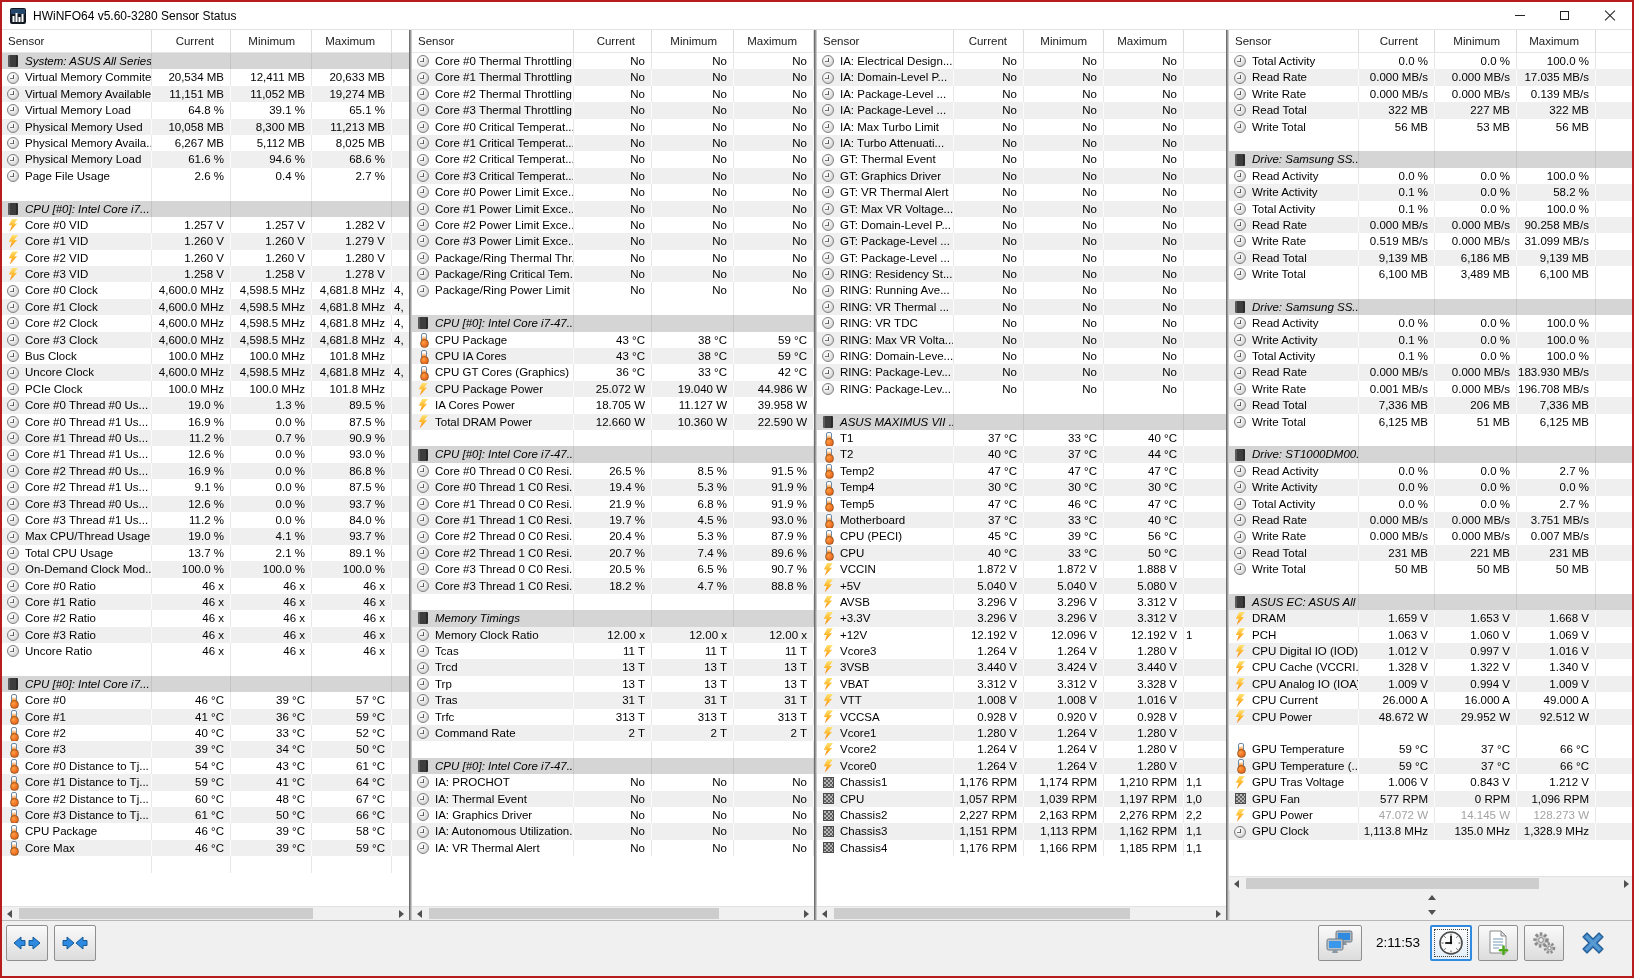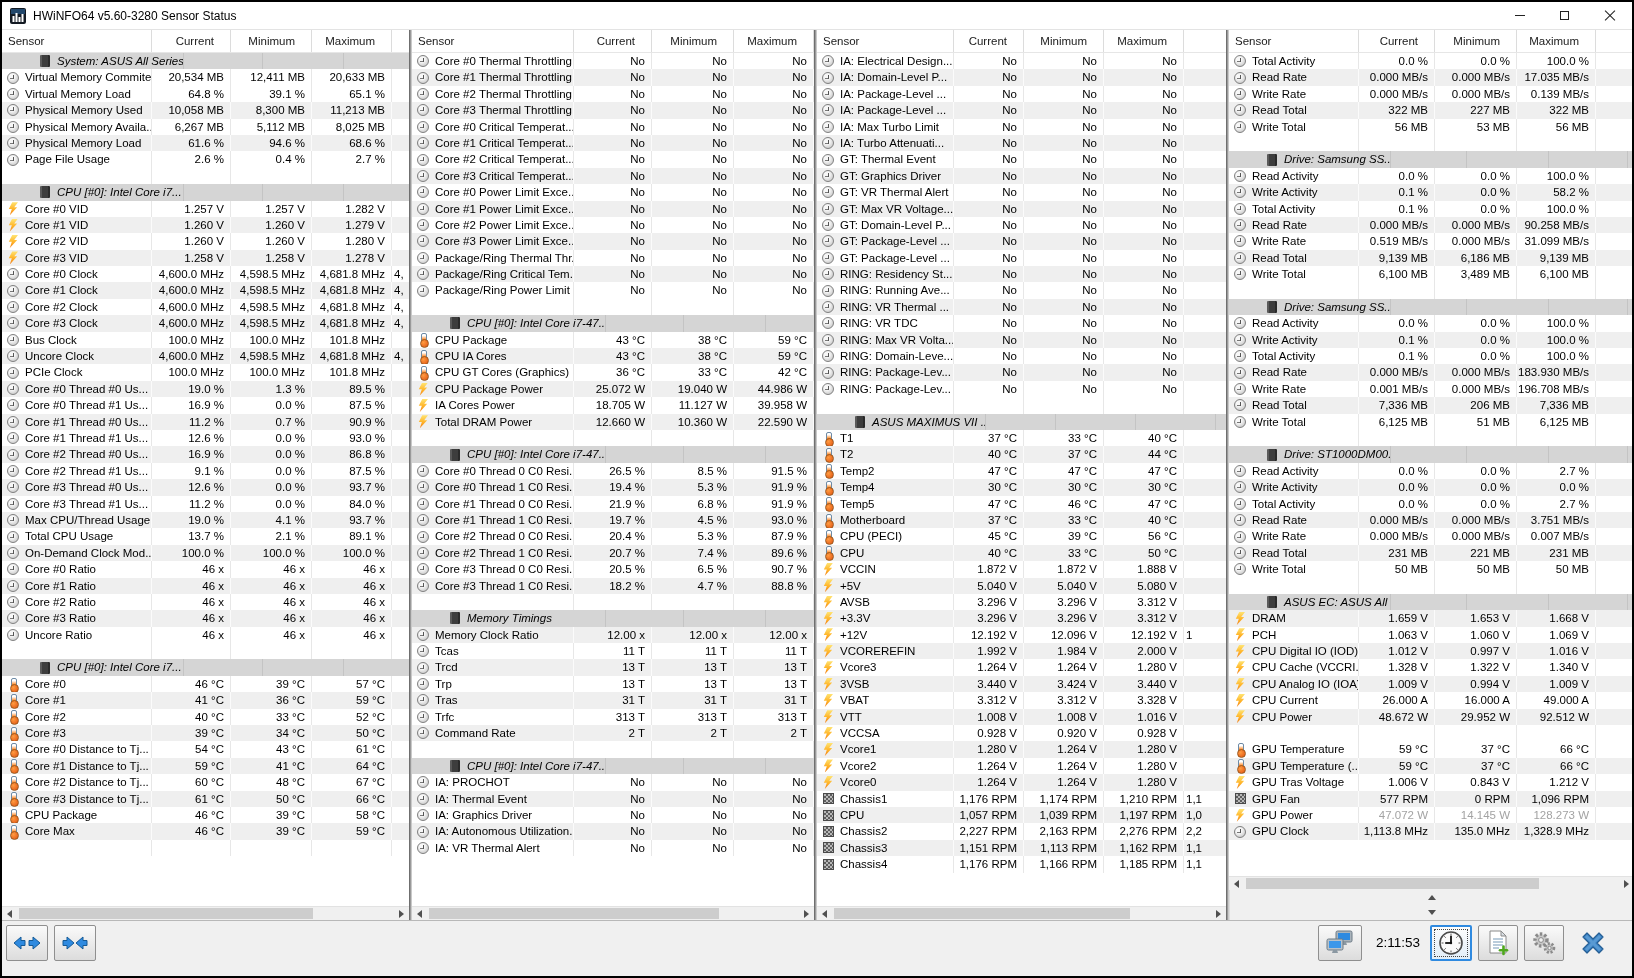--- a/index.html
+++ b/index.html
@@ -1,18 +1,18 @@
 <!DOCTYPE html>
 <html><head>
 <meta charset="utf-8">
 <style>
   * { margin:0; padding:0; box-sizing:border-box; }
   html,body { background:#888; }
   body { font-family:"Liberation Sans", sans-serif; }
-  .window { width:1634px; height:978px; border:2px solid #000000; background:#f0f0f0; display:flex; flex-direction:column; position:relative; }
+  .window { width:1634px; height:978px; border:2px solid #b91c1c; background:#f0f0f0; display:flex; flex-direction:column; position:relative; }
   
   .titlebar { height:28px; background:#ffffff; display:flex; align-items:center; flex:0 0 28px; border-bottom:1px solid #e3e3e3; }
   .appicon { width:16px; height:16px; margin:0 7px 0 8px; flex:0 0 16px; }
   .wtitle { font-size:12px; color:#000; flex:1 1 auto; white-space:nowrap; }
   .wbtns { display:flex; height:100%; }
   .wbtn { width:45px; height:100%; display:flex; align-items:center; justify-content:center; cursor:default; }
   .g-min { width:10px; height:1px; background:#222; display:block; }
   .g-max { width:9px; height:9px; border:1px solid #222; display:block; }
   .g-close { width:12px; height:12px; position:relative; display:block; }
   .g-close::before,.g-close::after { content:""; position:absolute; left:-1px; top:5px; width:14px; height:1px; background:#222; }
@@ -30,21 +30,21 @@
   .p0w .phead,.p0w .row { grid-template-columns:22px 128px 79px 81px 80px 17px; }
   .p1w .phead,.p1w .row { grid-template-columns:22px 140px 78px 82px 80px; }
   .p2w .phead,.p2w .row { grid-template-columns:22px 115px 70px 80px 80px 42px; }
   .p3w .phead,.p3w .row { grid-template-columns:22px 108px 76px 82px 79px 21px; }
   .hc { font-size:11.5px; color:#1a1a1a; height:22px; line-height:22px; white-space:nowrap; overflow:hidden; border-right:1px solid #dcdcdc; }
   .hc.hs { grid-column:1 / 3; padding-left:6px; text-align:left; }
   .hc.hv { text-align:right; padding-right:16px; }
   .hc.hp { border-right:none; }
   .row { display:grid; height:16.4px; align-items:center; background:#fff; }
   .row.alt { background:#efefef; }
-  .row.section { background:#d5d5d5;padding-left:32px; }
+  .row.section { background:#d5d5d5; }
   .cell { font-size:11.5px; line-height:16.4px; height:16.4px; color:#000; white-space:nowrap; overflow:hidden; }
   .ci { display:flex; align-items:center; justify-content:center; }
   .cl { padding-left:1px; }
   .cv { text-align:right; padding-right:6px; border-right:1px solid #e7e7e7; }
   .row.alt .cv { border-right-color:#fbfbfb; }
   .row.section .cv { border-right-color:#c4c4c4; }
   .cp { padding-left:2px; }
   .cl-b { border-right:1px solid #e7e7e7; }
   .row.alt .cl-b { border-right-color:#fbfbfb; }
   .row.section .cl-b { border-right-color:#c4c4c4; }
@@ -136,20 +136,30 @@
             <div class="row">
               <span class="cell ci">
                 <i class="ic ic-c"></i>
               </span>
               <span class="cell cl cl-b">Virtual Memory Commited</span>
               <span class="cell cv">20,534 MB</span>
               <span class="cell cv">12,411 MB</span>
               <span class="cell cv">20,633 MB</span>
               <span class="cell cp"></span>
             </div>
+            <div class="row alt">
+              <span class="cell ci">
+                <i class="ic ic-c"></i>
+              </span>
+              <span class="cell cl cl-b">Virtual Memory Available</span>
+              <span class="cell cv">11,151 MB</span>
+              <span class="cell cv">11,052 MB</span>
+              <span class="cell cv">19,274 MB</span>
+              <span class="cell cp"></span>
+            </div>
             <div class="row">
               <span class="cell ci">
                 <i class="ic ic-c"></i>
               </span>
               <span class="cell cl cl-b">Virtual Memory Load</span>
               <span class="cell cv">64.8 %</span>
               <span class="cell cv">39.1 %</span>
               <span class="cell cv">65.1 %</span>
               <span class="cell cp"></span>
             </div>
@@ -1439,30 +1449,20 @@
             </div>
             <div class="row">
               <span class="cell ci">
                 <i class="ic ic-b"></i>
               </span>
               <span class="cell cl cl-b">+12V</span>
               <span class="cell cv">12.192 V</span>
               <span class="cell cv">12.096 V</span>
               <span class="cell cv">12.192 V</span>
               <span class="cell cp">1</span>
-            </div>
-            <div class="row alt">
-              <span class="cell ci">
-                <i class="ic ic-b"></i>
-              </span>
-              <span class="cell cl cl-b">VCOREREFIN</span>
-              <span class="cell cv">1.992 V</span>
-              <span class="cell cv">1.984 V</span>
-              <span class="cell cv">2.000 V</span>
-              <span class="cell cp"></span>
             </div>
             <div class="row">
               <span class="cell ci">
                 <i class="ic ic-b"></i>
               </span>
               <span class="cell cl cl-b">Vcore3</span>
               <span class="cell cv">1.264 V</span>
               <span class="cell cv">1.264 V</span>
               <span class="cell cv">1.280 V</span>
               <span class="cell cp"></span>

